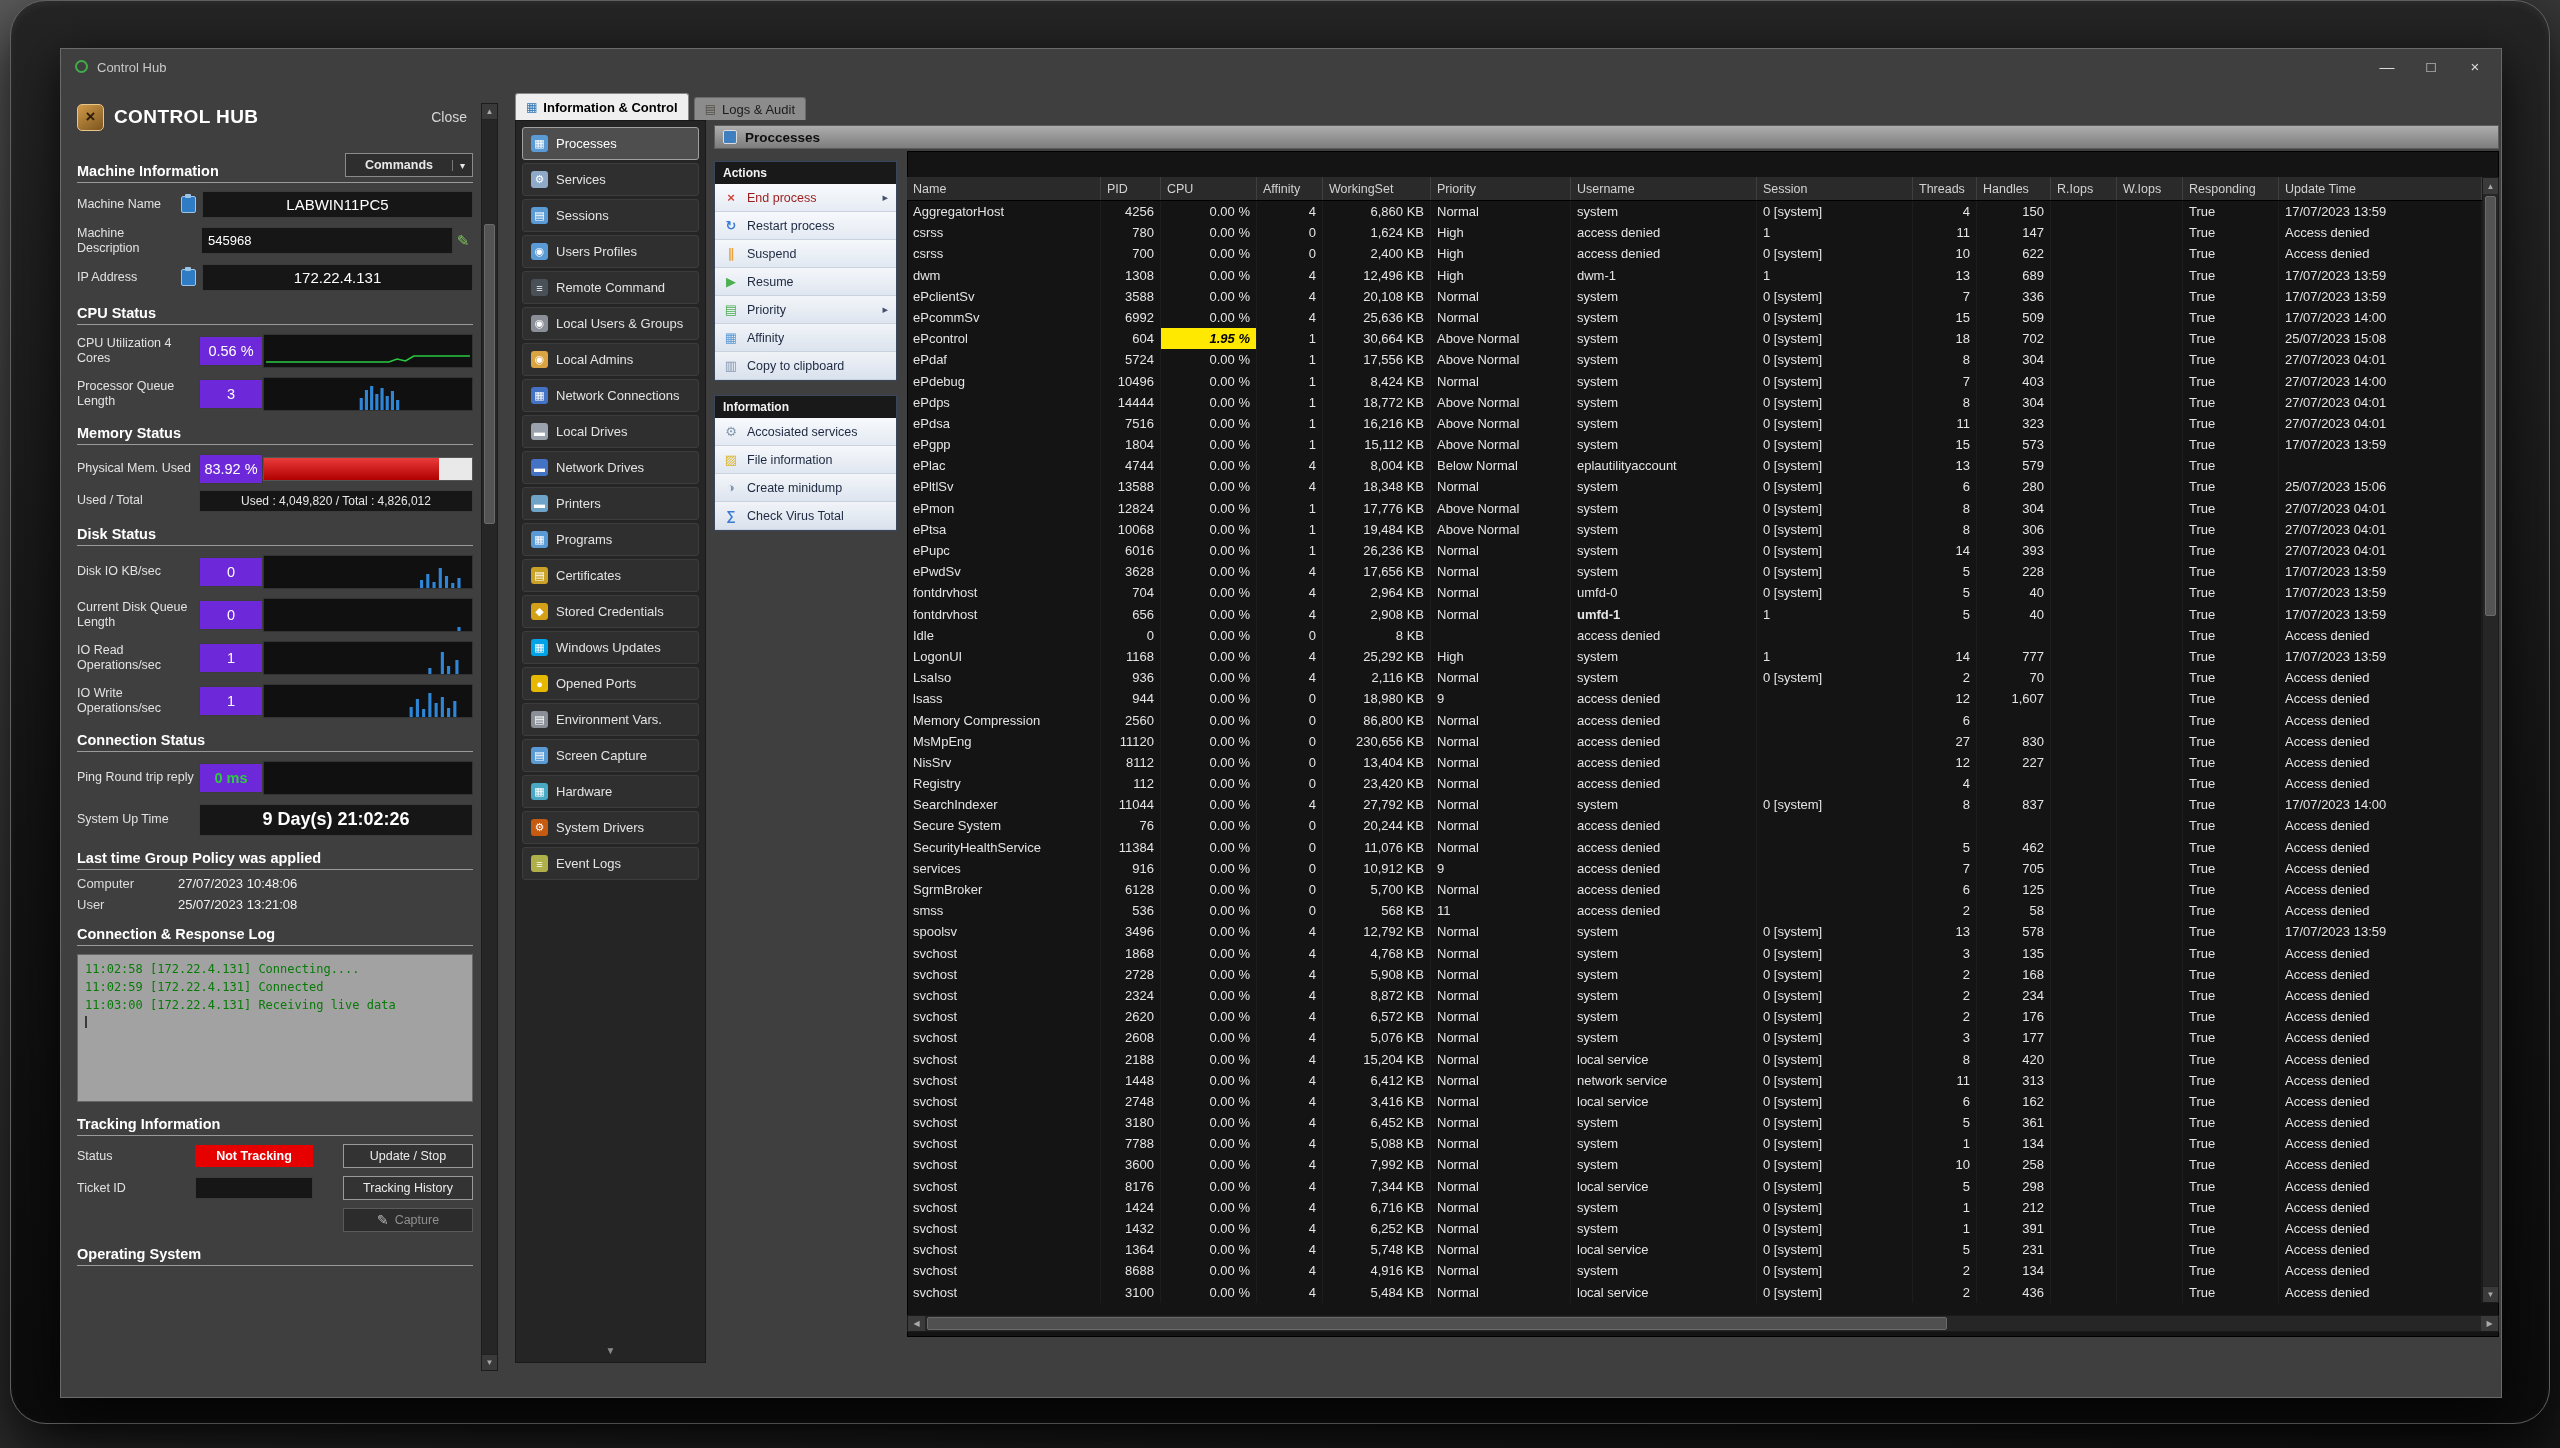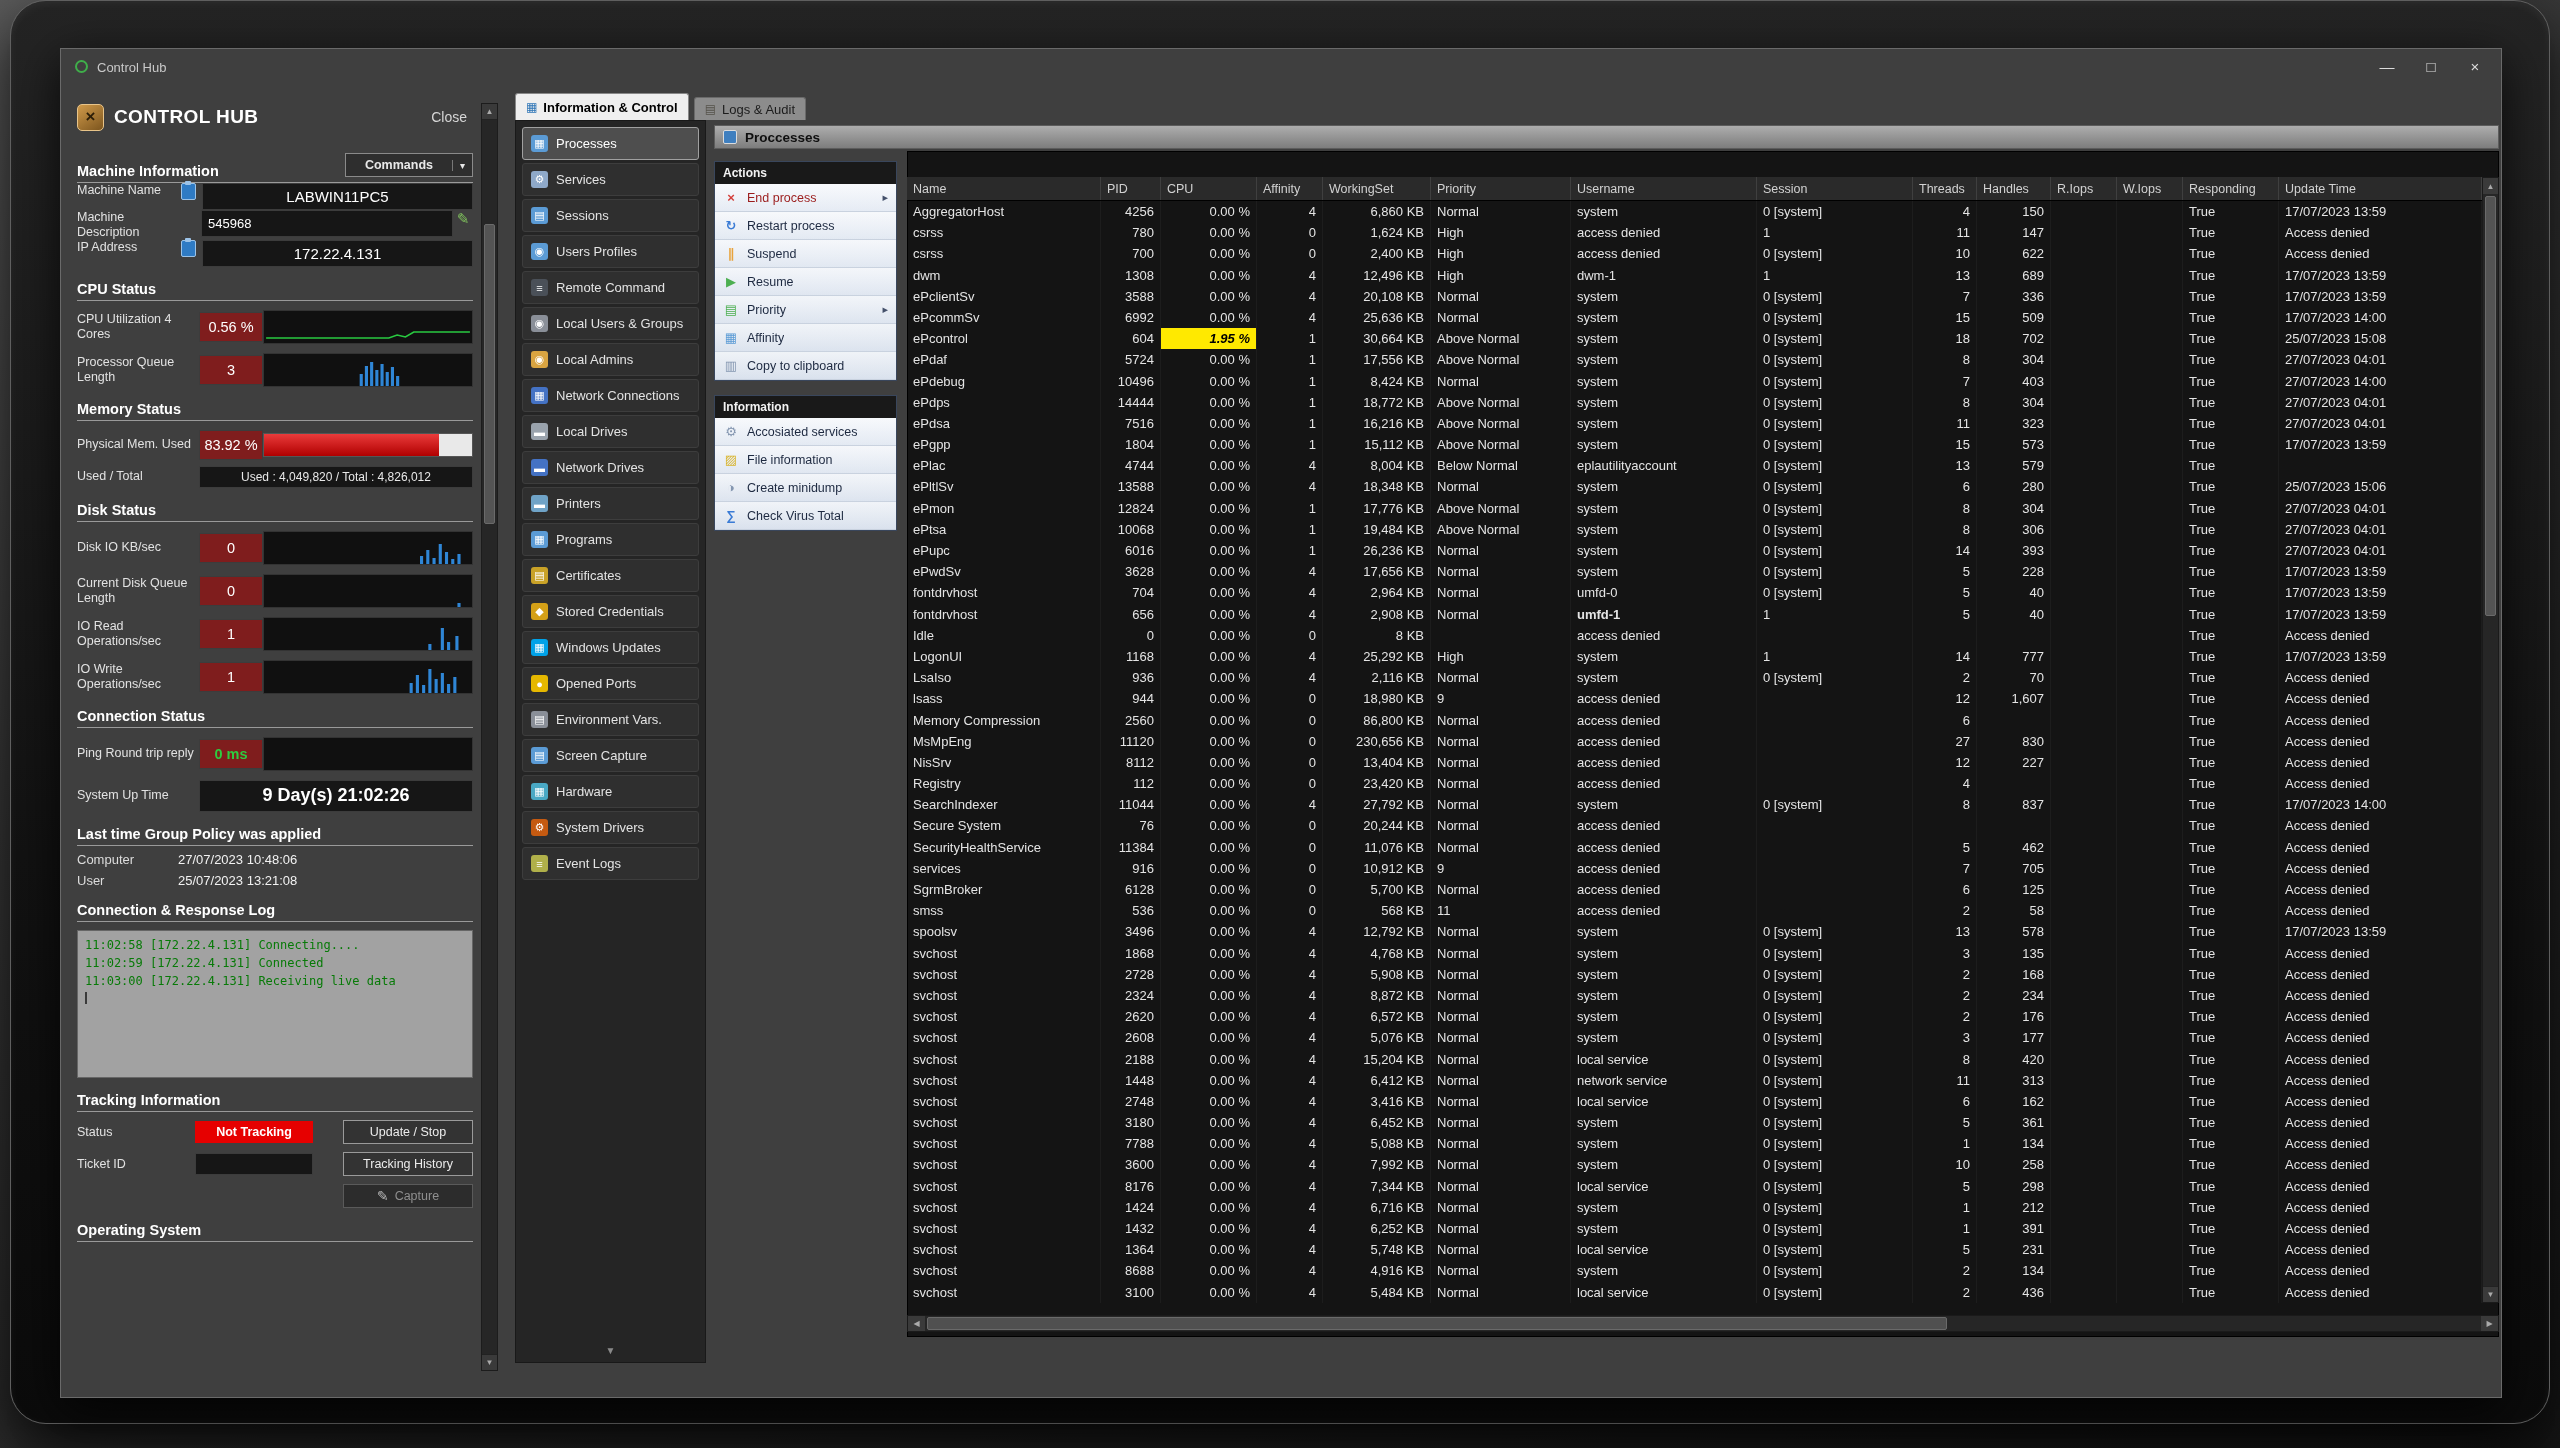--- a/index.html
+++ b/index.html
@@ -25,31 +25,31 @@
     color:#2b1d08;font-weight:bold;display:flex;align-items:center;justify-content:center;font-size:17px;border:1px solid #e8c489}
   .lp-title{font-size:19px;font-weight:bold;letter-spacing:.4px;margin-left:10px;flex:1;color:#fff}
   .lp-close{font-size:14px;color:#d6d6d6;padding:2px 6px}
   .sec-head{display:flex;align-items:flex-end;border-bottom:1px solid #9a9a9a;padding-bottom:3px;margin-top:14px;
     font-size:14.5px;font-weight:bold;color:#fff}
   .sec-head .spacer{flex:1}
   .commands-btn{height:24px;width:128px;background:#2e2e2e;border:1px solid #8a8a8a;color:#e8e8e8;font-size:12.5px;
     display:flex;align-items:center;margin-bottom:2px}
   .commands-btn .lbl{flex:1;text-align:center}
   .commands-btn .arr{width:20px;border-left:1px solid #777;text-align:center;font-size:10px}
-  .field-row{display:flex;}
+  .field-row{display:flex;align-items:center;margin-top:8px}
   .f-label{width:104px;font-size:12.5px;line-height:1.18;color:#e2e2e2}
   .clip-icon{width:15px;height:17px;margin-right:6px;position:relative;background:#2f7bc4;border:1px solid #9cc3e8;border-radius:2px;flex:none}
   .clip-icon:after{content:"";position:absolute;left:3px;top:-3px;width:6px;height:4px;background:#9cc3e8;border-radius:1px}
   .field{flex:1;height:27px;background:#161616;border:1px solid #3c3c3c;color:#fff;display:flex;align-items:center;
     justify-content:center;font-size:15px}
   .field.left{justify-content:flex-start;padding-left:6px;font-size:13px;margin-left:20px}
   .pencil{width:20px;text-align:center;color:#7fc15c;font-size:15px}
   .metric-row{display:flex;align-items:center;margin-top:9px}
   .m-label{width:122px;font-size:12.5px;line-height:1.2;color:#e2e2e2}
-  .m-value{width:64px;height:30px;background:#7f1d1d;border:1px solid #3c3c3c;color:#fff;font-size:14.5px;
+  .m-value{width:64px;height:30px;background:#6d28d9;border:1px solid #3c3c3c;color:#fff;font-size:14.5px;
     display:flex;align-items:center;justify-content:center;flex:none}
   .ping-green{color:#2ecc40;font-weight:bold}
   .m-graph{flex:1;height:34px;background:#101010;border:1px solid #333}
   .m-graph svg{display:block;width:100%;height:100%}
   .pbar{flex:1;height:24px;background:#e9e9e9;border:1px solid #555;position:relative;overflow:hidden}
   .pfill{position:absolute;left:0;top:0;bottom:0;background:linear-gradient(180deg,#ea3b3b,#b00000)}
   .mini-field{flex:1;height:22px;background:#161616;border:1px solid #3c3c3c;color:#e8e8e8;font-size:12px;
     display:flex;align-items:center;justify-content:center}
   .uptime-field{flex:1;height:32px;background:#161616;border:1px solid #3c3c3c;color:#fff;font-size:18px;font-weight:bold;
     display:flex;align-items:center;justify-content:center}

